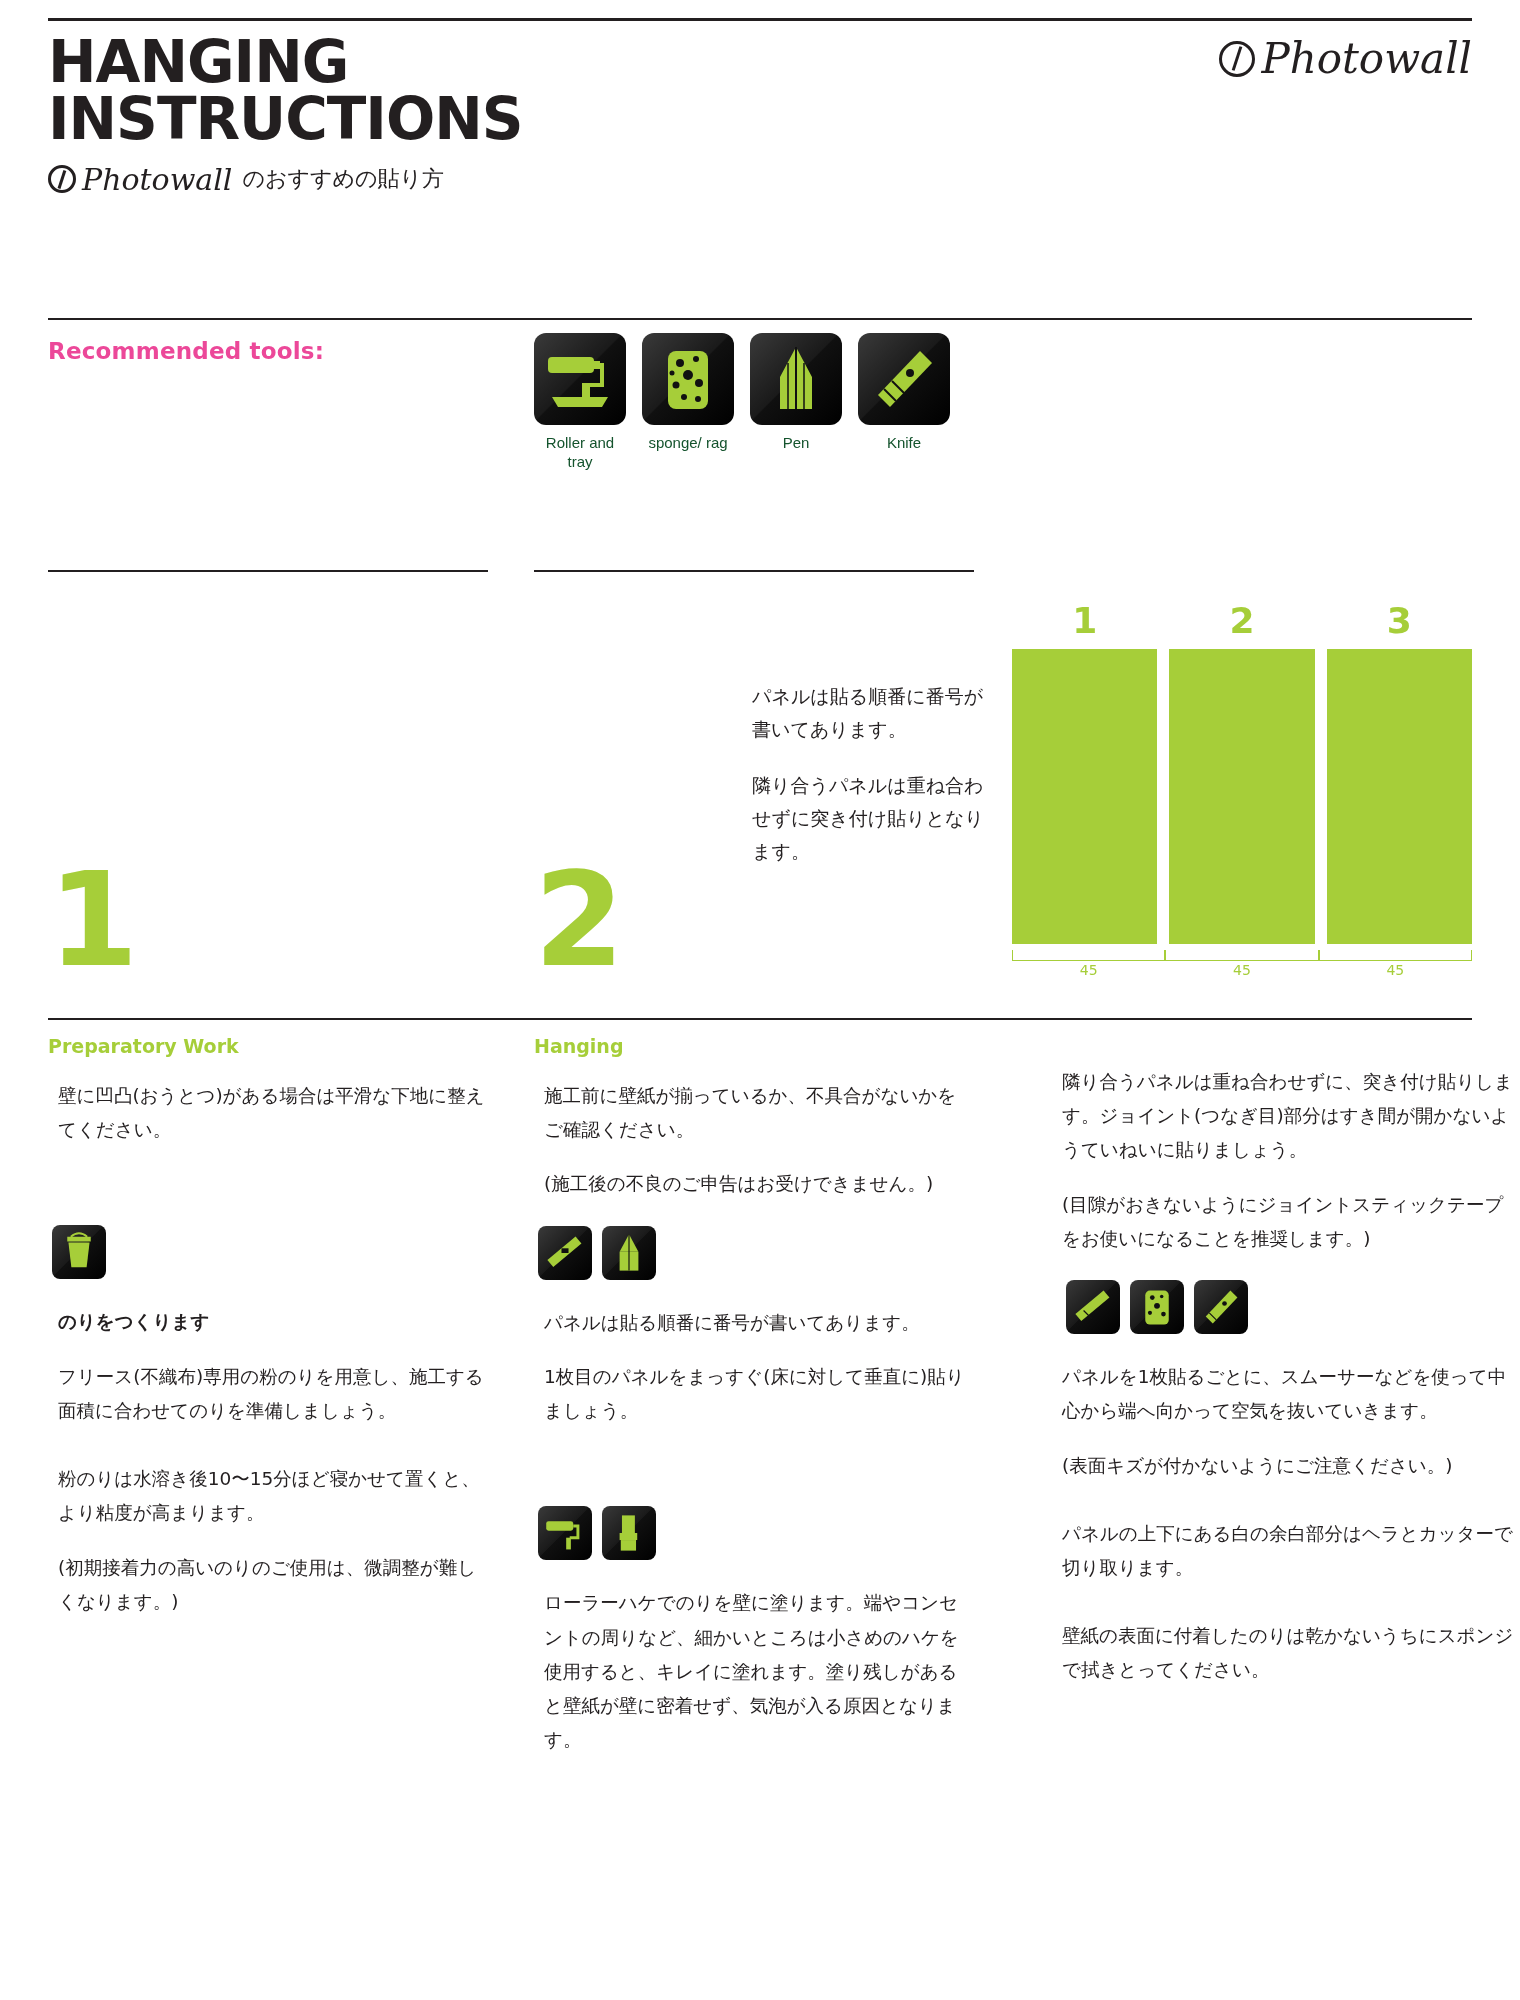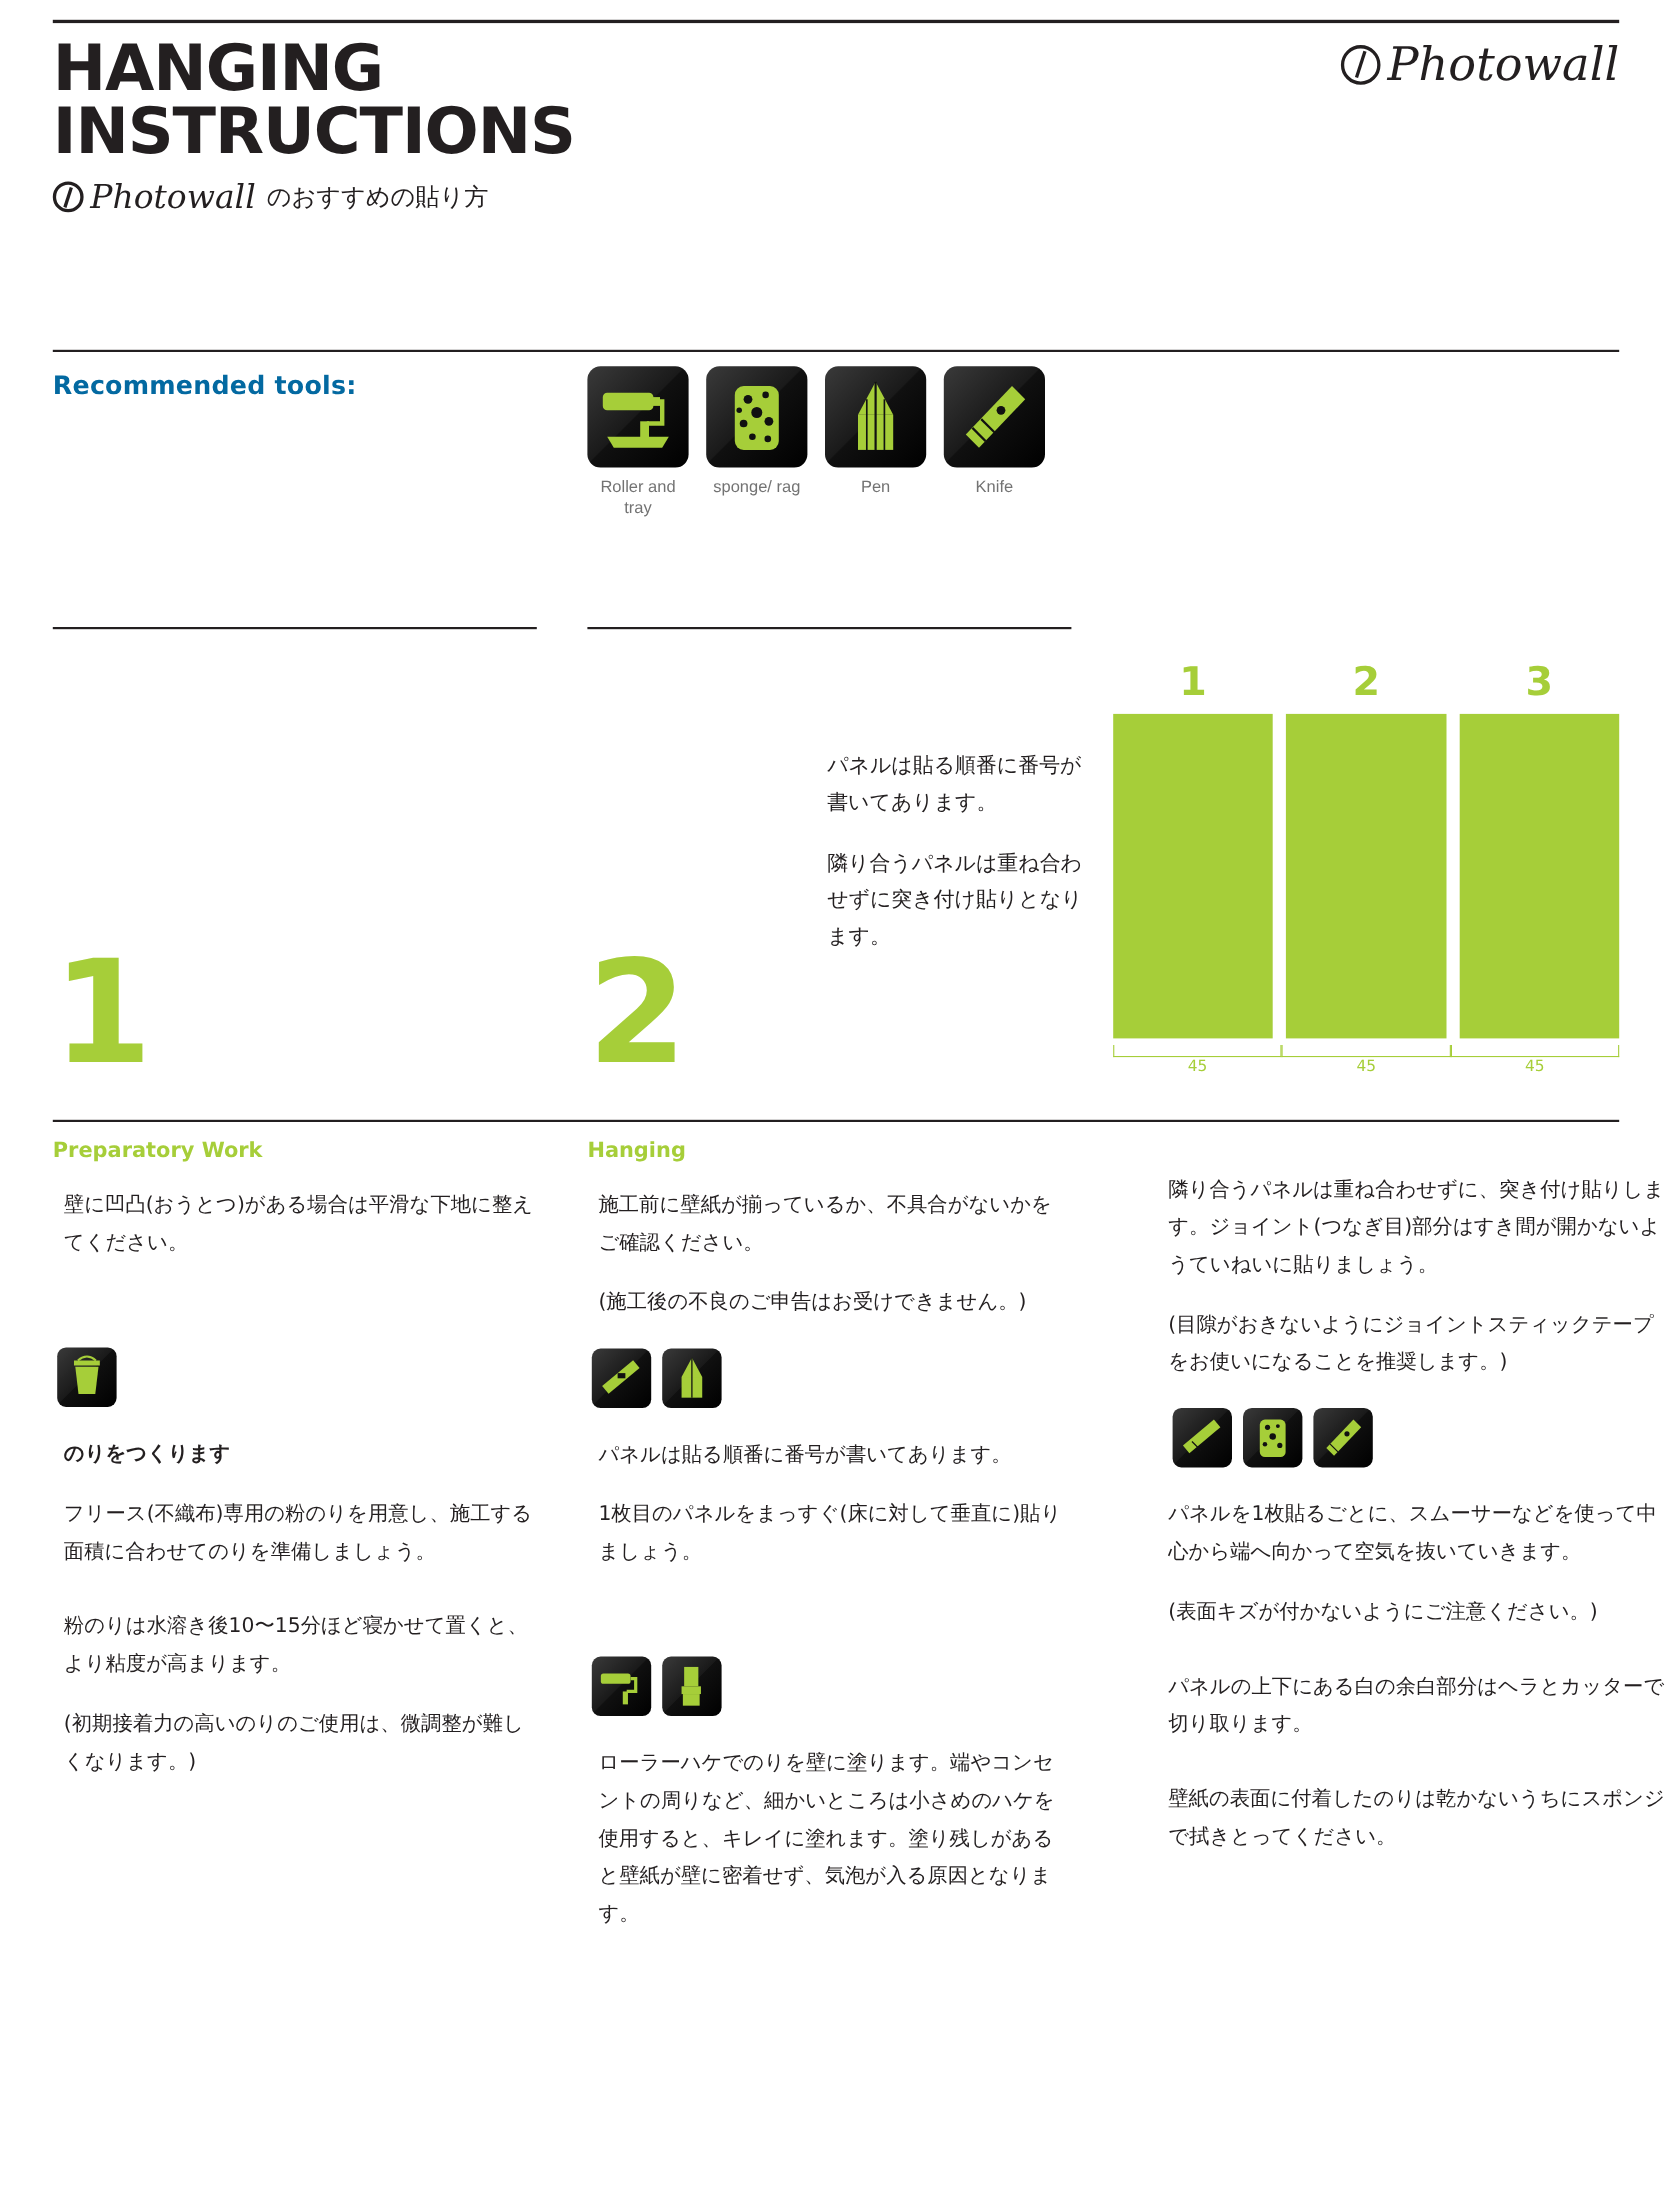--- a/index.html
+++ b/index.html
@@ -106,39 +106,39 @@
   }
 
   
   .tools-label {
     position: absolute;
     left: 48px;
     top: 338px;
     font-family: "DejaVu Sans", sans-serif;
     font-weight: bold;
     font-size: 23px;
-    color: #0369a1;
+    color: #ec4899;
     letter-spacing: .2px;
   }
   .tools {
     position: absolute;
     left: 534px;
     top: 333px;
     display: flex;
     gap: 16px;
   }
   .tool {
     width: 92px;
     text-align: center;
   }
   .tool .cap {
     margin-top: 9px;
     font-size: 15px;
     line-height: 1.25;
-    color: #737373;
+    color: #14532d;
   }
   .icon-box {
     width: 92px;
     height: 92px;
     border-radius: 12px;
     background: linear-gradient(135deg, #3a3a3a 0%, #1a1a1a 48%, #101010 49%, #000 100%);
     position: relative;
     overflow: hidden;
   }
   .icon-box svg { position: absolute; left: 0; top: 0; }

